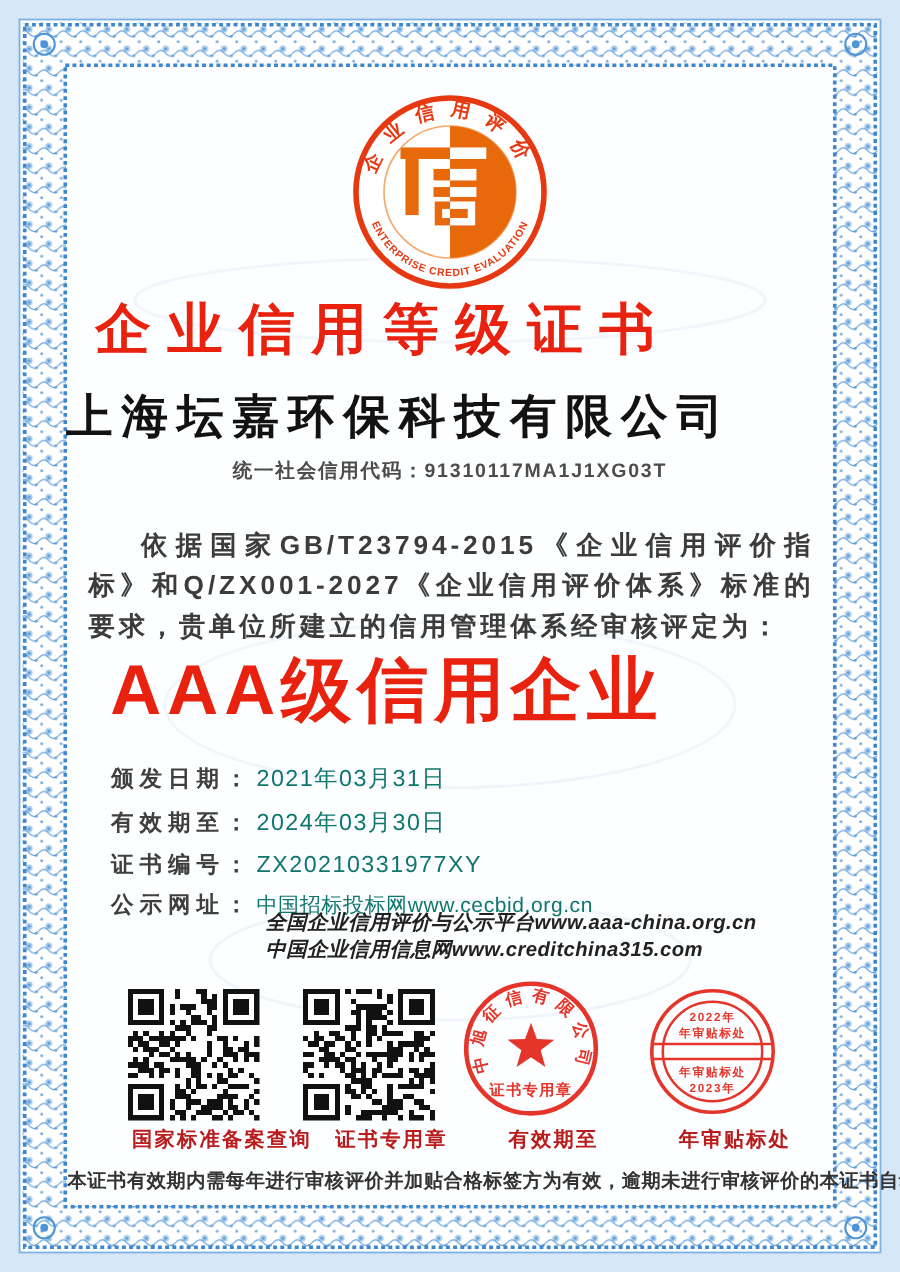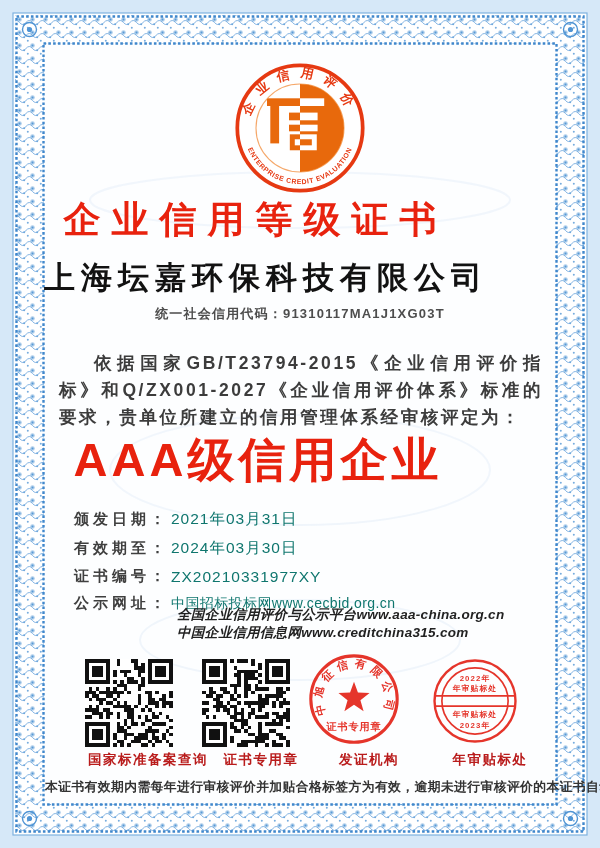--- a/index.html
+++ b/index.html
@@ -621,18 +621,18 @@
     <g fill="#e5352b" text-anchor="middle" font-weight="bold" letter-spacing="1.2">
       <text x="50" y="28" font-size="8.5">2022年</text>
       <text x="50" y="39.5" font-size="8.5">年审贴标处</text>
       <text x="50" y="67.5" font-size="8.5">年审贴标处</text>
       <text x="50" y="79" font-size="8.5">2023年</text>
     </g>
   </svg>
 
   <div class="abs caption cap1">国家标准备案查询</div>
   <div class="abs caption cap2">证书专用章</div>
-  <div class="abs caption cap3">发证机构</div>
+  <div class="abs caption cap3">有效期至</div>
   <div class="abs caption cap4">年审贴标处</div>
 
   <div class="abs note">本证书有效期内需每年进行审核评价并加贴合格标签方为有效，逾期未进行审核评价的本证书自动作废</div>
 
 </div>
 
 </body></html>

